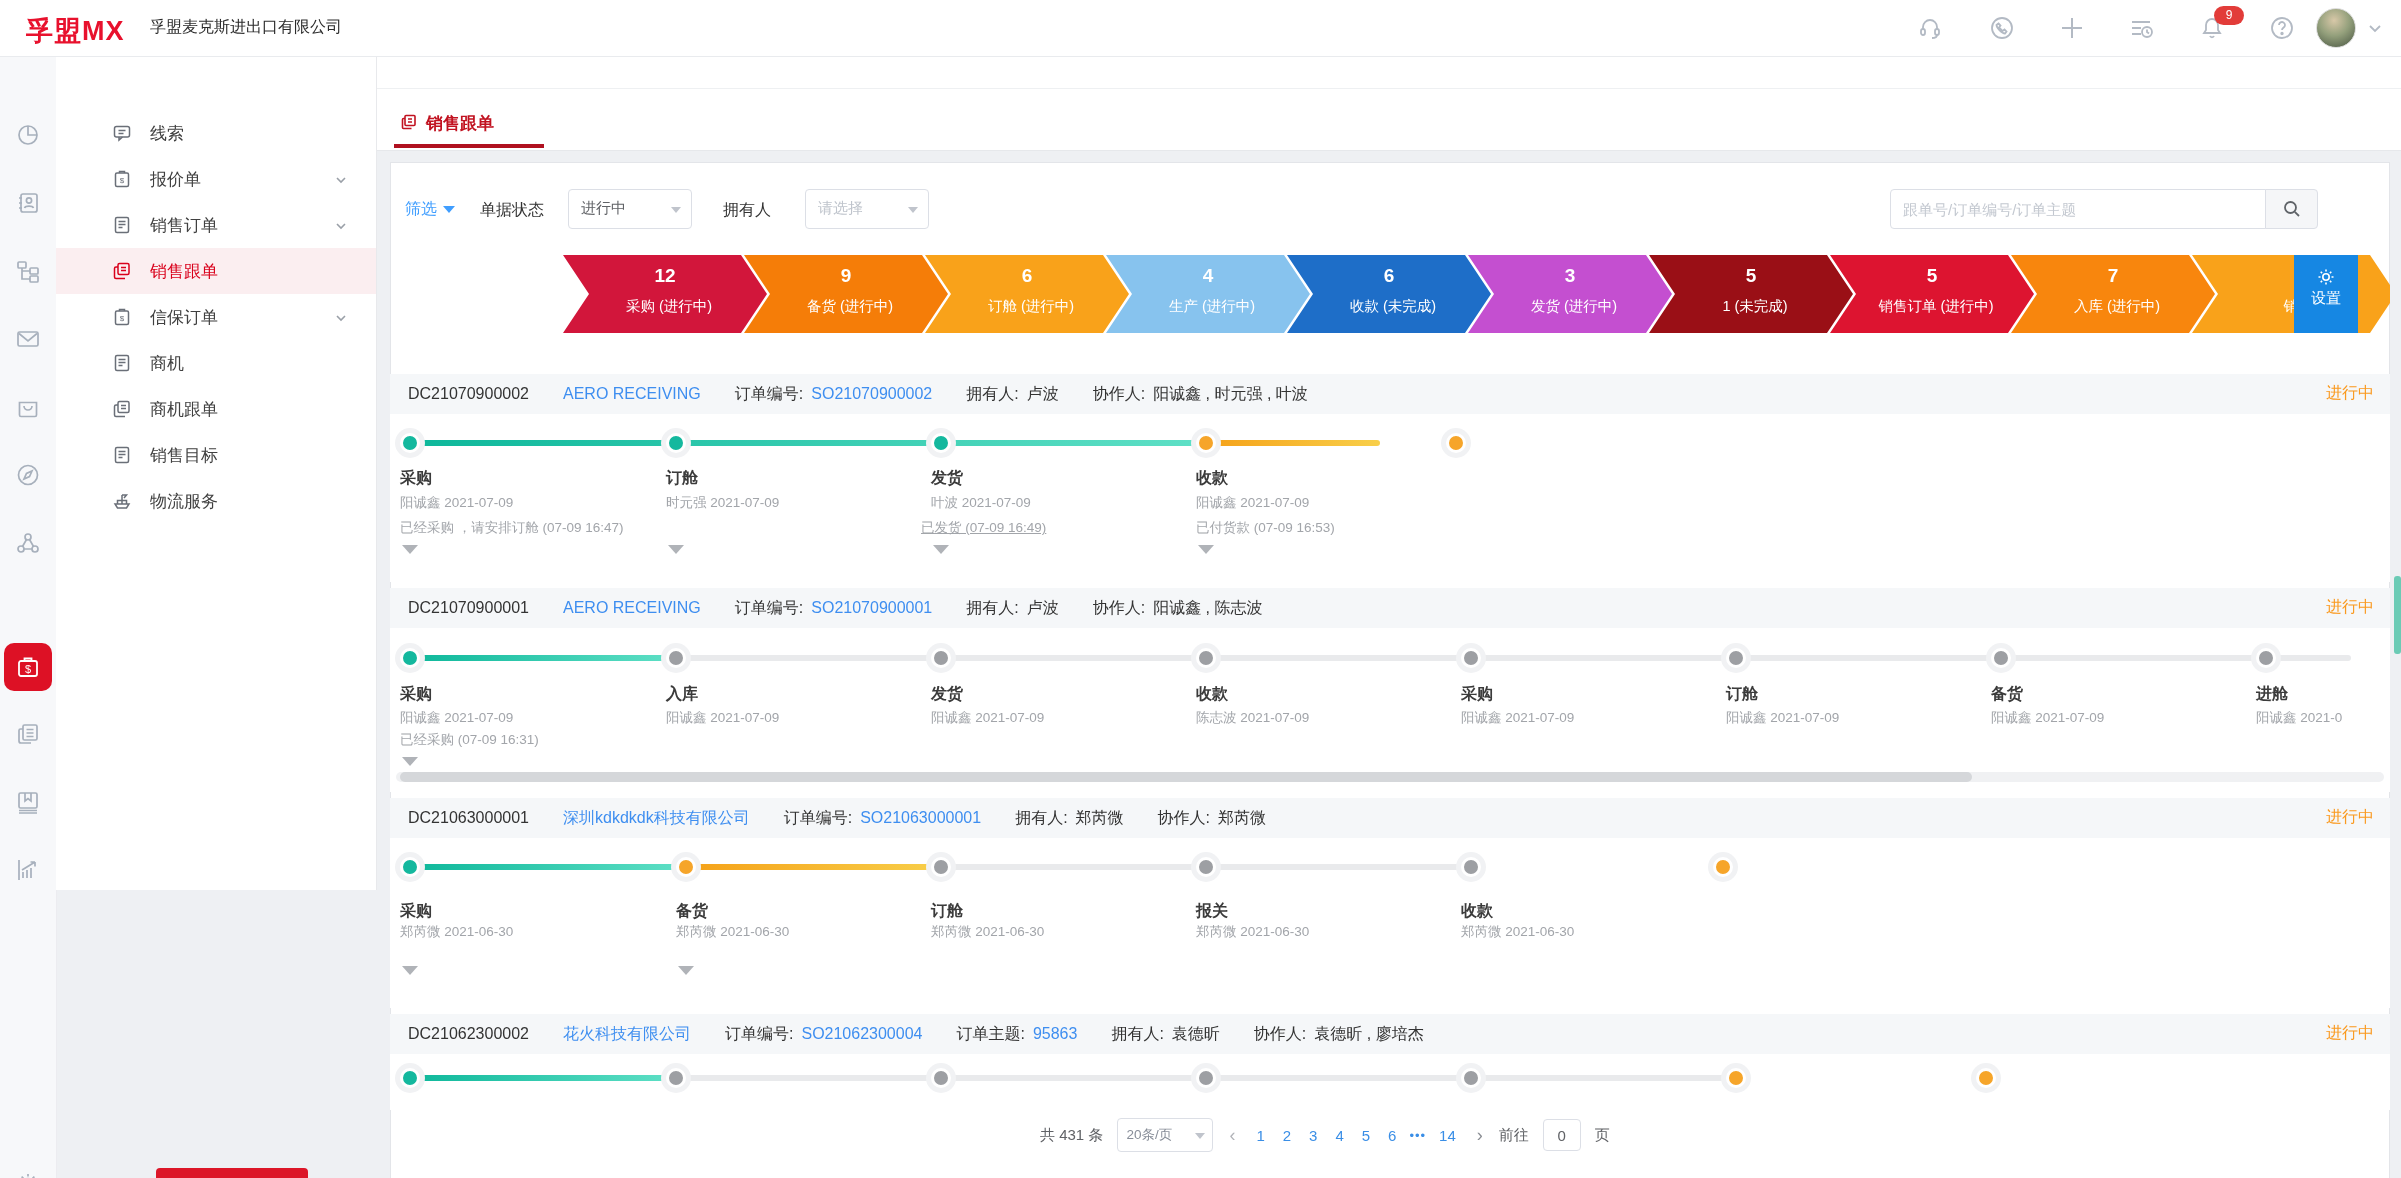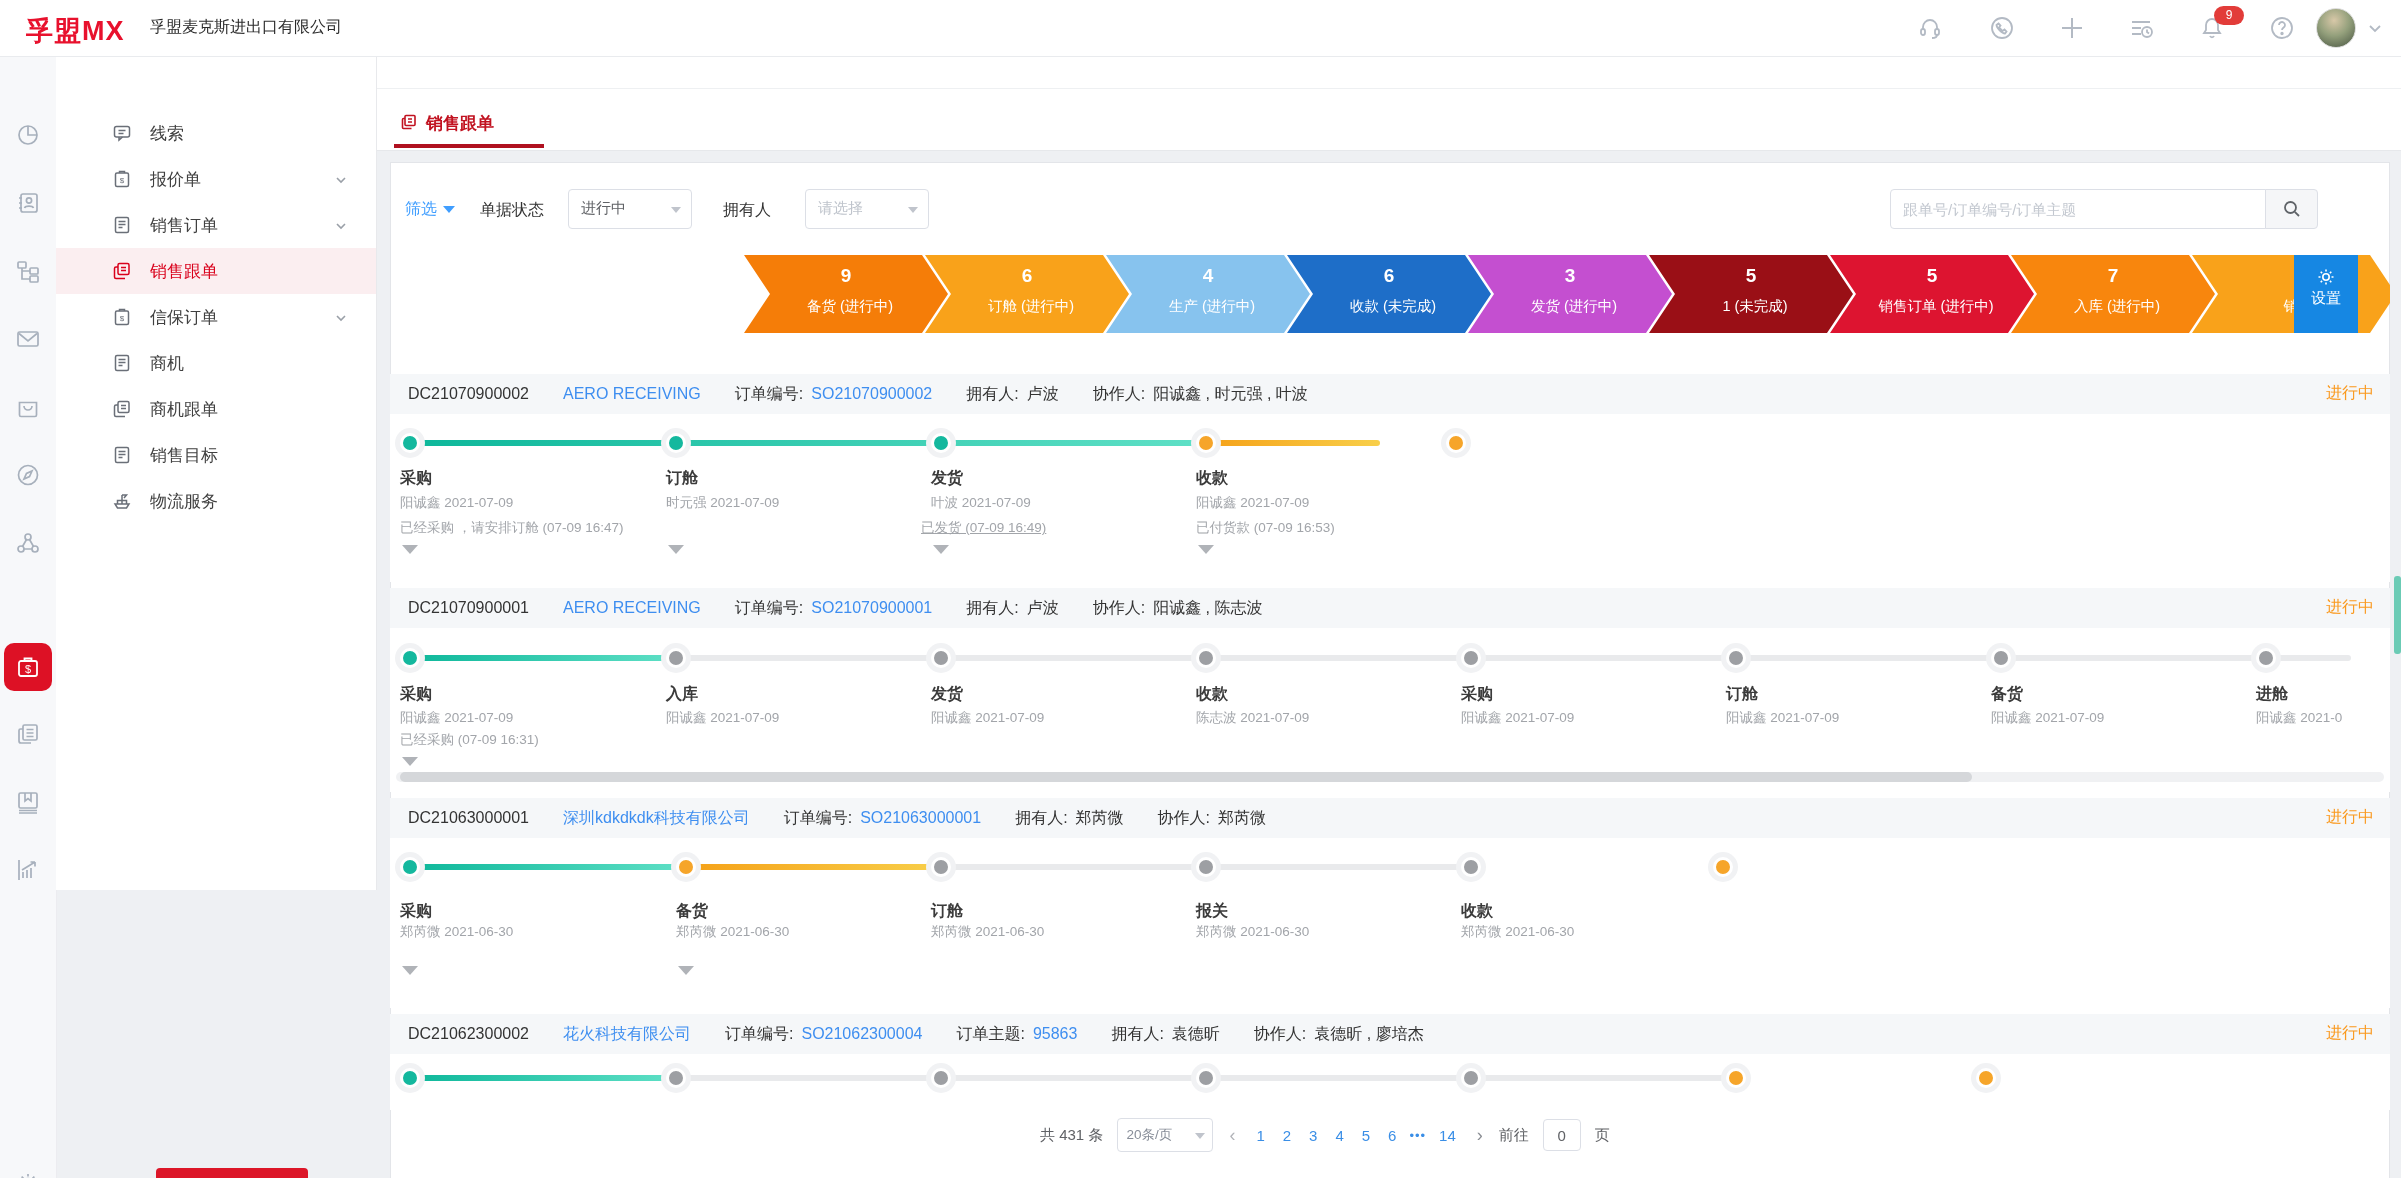--- a/index.html
+++ b/index.html
@@ -380,20 +380,24 @@
     <input class="searchinput" placeholder="跟单号/订单编号/订单主题" style="">
     <div class="searchbtn">
       <svg width="20" height="20" viewBox="0 0 20 20" fill="none" stroke="currentColor" stroke-width="1.8">
           <circle cx="8.5" cy="8.5" r="5.5"></circle>
           <path d="M12.8 12.8 17 17"></path>
         </svg>
     </div>
   </div>
 
   <div class="abs" id="pipeline">
+      <div class="pseg" style="left: 173px; width: 204px; background: rgb(210, 22, 59); clip-path: polygon(0px 0px, calc(100% - 26px) 0px, 100% 50%, calc(100% - 26px) 100%, 0px 100%, 26px 50%);">
+        <div class="pcount">12</div>
+        <div class="plabel">采购 (进行中)</div>
+      </div>
       <div class="pseg" style="left: 354px; width: 204px; background: rgb(245, 125, 8); clip-path: polygon(0px 0px, calc(100% - 26px) 0px, 100% 50%, calc(100% - 26px) 100%, 0px 100%, 26px 50%);">
         <div class="pcount">9</div>
         <div class="plabel">备货 (进行中)</div>
       </div>
       <div class="pseg" style="left: 535px; width: 204px; background: rgb(249, 162, 26); clip-path: polygon(0px 0px, calc(100% - 26px) 0px, 100% 50%, calc(100% - 26px) 100%, 0px 100%, 26px 50%);">
         <div class="pcount">6</div>
         <div class="plabel">订舱 (进行中)</div>
       </div>
       <div class="pseg" style="left: 716px; width: 204px; background: rgb(135, 195, 238); clip-path: polygon(0px 0px, calc(100% - 26px) 0px, 100% 50%, calc(100% - 26px) 100%, 0px 100%, 26px 50%);">
         <div class="pcount">4</div>

